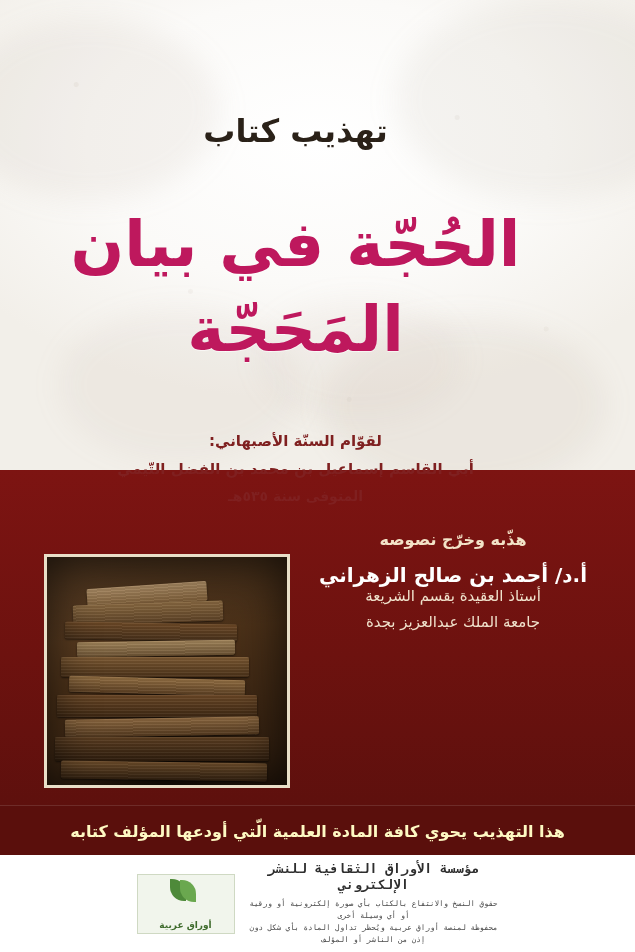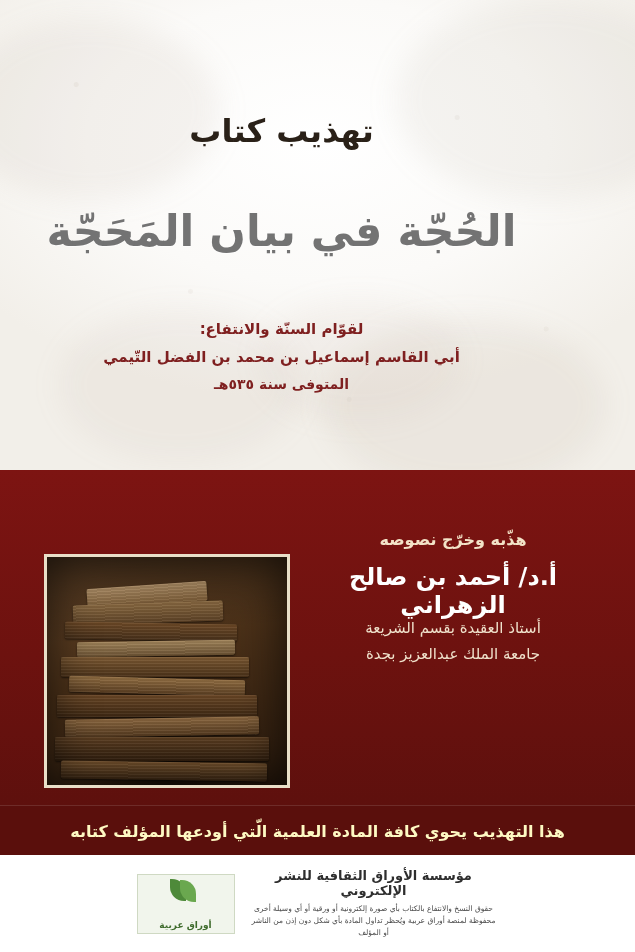--- a/index.html
+++ b/index.html
@@ -47,38 +47,38 @@
     background: rgba(170,150,130,0.10);
   }
   .m1 { left: -40px; top: 20px;  width: 260px; height: 180px; }
   .m2 { right: -60px; top: 0px;  width: 300px; height: 200px; background: rgba(160,140,120,0.09);}
   .m3 { left: 60px;  bottom: 10px; width: 240px; height: 150px; background: rgba(175,155,135,0.08);}
   .m4 { right: 30px; bottom: -20px; width: 280px; height: 170px; background: rgba(165,145,125,0.09);}
   .m5 { left: 260px; top: 300px; width: 200px; height: 120px; background: rgba(180,160,140,0.07);}
 
   .title-block {
     position: absolute;
-    left: 0; top: 0;
+    left: 14px; top: 0;
     width: 563px;
     text-align: center;
     z-index: 3;
   }
   .kicker {
     margin-top: 112px;
     font-size: 32px;
     font-weight: bold;
     color: #2a2118;
     letter-spacing: 0px;
     line-height: 1.2;
   }
   .main-title {
     margin-top: 52px;
-    font-size: 43px;
-    font-weight: bold;
-    color: #737373;
+    font-size: 63px;
+    font-weight: bold;
+    color: #be185d;
     line-height: 1.35;
     text-shadow: 0 1px 0 rgba(255,255,255,0.6);
   }
   .author-lines {
     margin-top: 56px;
     color: #7f2020;
     line-height: 1.85;
   }
   .author-lines .ln1 { font-size: 15px; font-weight: bold; }
   .author-lines .ln2 { font-size: 15px; font-weight: bold; }
@@ -100,21 +100,21 @@
     text-align: center;
     color: #ffffff;
   }
   .editor-label {
     font-size: 16px;
     font-weight: bold;
     color: #f3e3c8;
   }
   .editor-name {
     margin-top: 14px;
-    font-size: 24px;
+    font-size: 20px;
     font-weight: bold;
     color: #ffffff;
     letter-spacing: 0px;
   }
   .editor-aff1 {
     font-size: 15px;
     color: #f0e2cc;
   }
   .editor-aff2 {
     margin-top: 8px;
@@ -218,20 +218,21 @@
     align-items: center;
     justify-content: center;
     line-height: 1.45;
     font-size: 14px;
     font-weight: bold;
   }
   .pub-text {
     width: 250px;
     text-align: center;
     color: #3a3a3a;
+    font-family: Liberation Mono, monospace;
   }
   .pub-name {
     font-size: 13px;
     font-weight: bold;
     color: #2e2e2e;
     margin-bottom: 5px;
   }
   .pub-rights {
     font-size: 7.5px;
     line-height: 1.6;
@@ -281,21 +282,21 @@
     <div class="marble m2"></div>
     <div class="marble m3"></div>
     <div class="marble m4"></div>
     <div class="marble m5"></div>
   </div>
 
   <div class="title-block">
     <div class="kicker">تهذيب كتاب</div>
     <div class="main-title">الحُجّة في بيان المَحَجّة</div>
     <div class="author-lines">
-      <div class="ln1">لقوّام السنّة والانتفاع:</div>
+      <div class="ln1">لقوّام السنّة الأصبهاني:</div>
       <div class="ln2">أبي القاسم إسماعيل بن محمد بن الفضل التّيمي</div>
       <div class="ln3">المتوفى سنة ٥٣٥هـ</div>
     </div>
   </div>
 
   <div class="body-area">
 
     <div class="editor-block">
       <div class="editor-label">هذّبه وخرّج نصوصه</div>
       <div class="editor-name">أ.د/ أحمد بن صالح الزهراني</div>

